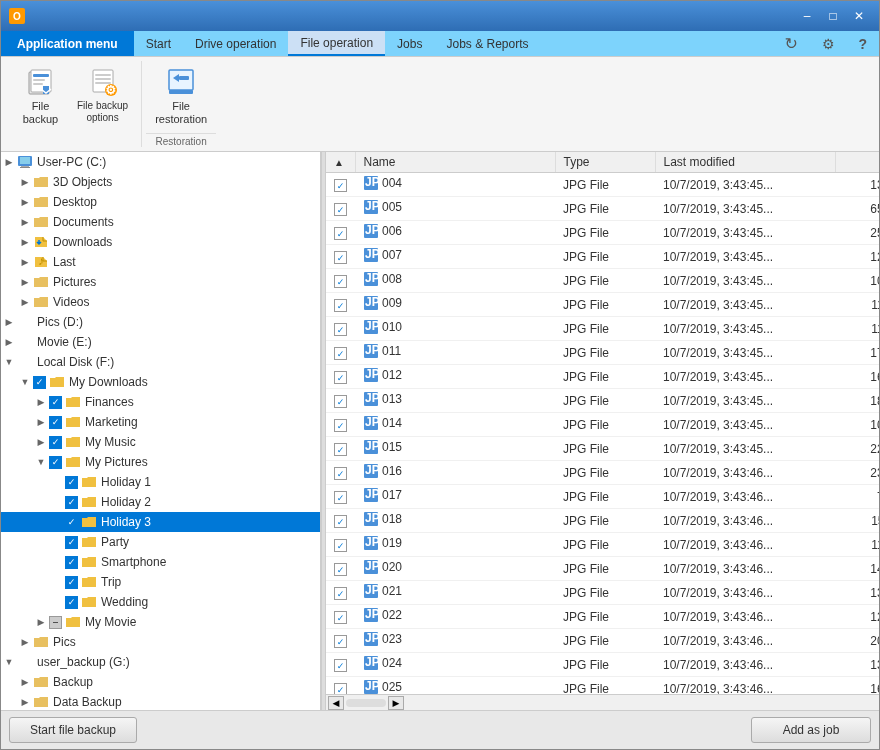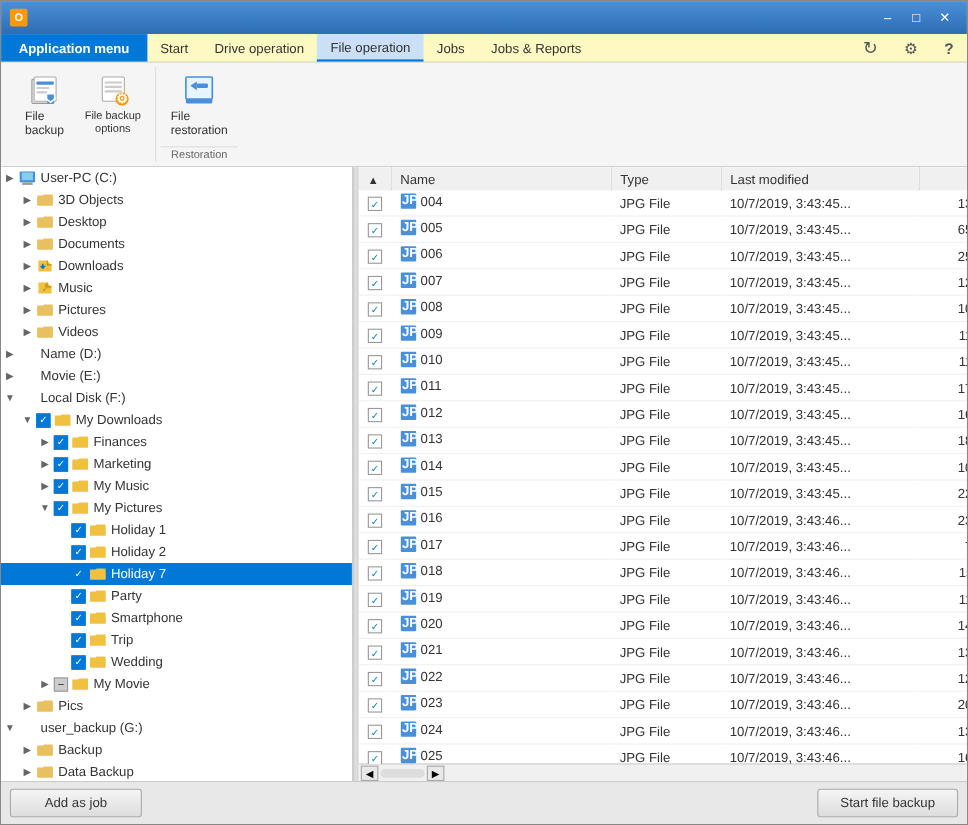--- a/index.html
+++ b/index.html
@@ -7,31 +7,31 @@
 
     
     .title-bar { background: linear-gradient(to bottom, #4a90d9, #2e6db4); height: 30px; display: flex; align-items: center; justify-content: space-between; padding: 0 8px; color: white; font-size: 13px; }
     .title-bar-left { display: flex; align-items: center; gap: 6px; }
     .title-bar-icon { width: 16px; height: 16px; background: #ff9900; border-radius: 2px; display: flex; align-items: center; justify-content: center; font-size: 10px; color: white; font-weight: bold; }
     .title-bar-title { color: white; font-size: 12px; }
     .title-bar-controls { display: flex; gap: 2px; }
     .title-btn { width: 24px; height: 20px; background: transparent; border: none; color: white; cursor: pointer; font-size: 12px; display: flex; align-items: center; justify-content: center; }
 
     
-    .menu-bar { background: #fef9c3; height: 26px; display: flex; align-items: stretch; border-bottom: 1px solid #ccc; }
+    .menu-bar { background: #7dd3fc; height: 26px; display: flex; align-items: stretch; border-bottom: 1px solid #ccc; }
     .menu-item { padding: 0 12px; display: flex; align-items: center; cursor: pointer; font-size: 12px; color: #333; white-space: nowrap; }
     .menu-item.active { background: #cce0f5; border-bottom: 2px solid #0078d7; }
     .menu-item.app-menu { background: #0078d7; color: white; font-weight: 600; padding: 0 16px; }
 
     
     .toolbar { background: #f5f5f5; border-bottom: 1px solid #ccc; padding: 4px 8px; display: flex; gap: 0; }
     .toolbar-btn { display: flex; flex-direction: column; align-items: center; padding: 4px 8px; cursor: pointer; border: 1px solid transparent; border-radius: 3px; min-width: 55px; color: #333; }
     .toolbar-btn.disabled { opacity: 0.4; cursor: default; }
     .toolbar-icon { width: 32px; height: 32px; display: flex; align-items: center; justify-content: center; margin-bottom: 2px; }
-    .toolbar-label { font-size: 11px; text-align: left; line-height: 1.2; color: #333; }
+    .toolbar-label { font-size: 11px; text-align: center; line-height: 1.2; color: #333; }
     .group-label { font-size: 10px; color: #666; text-align: center; margin-top: 2px; padding-top: 2px; border-top: 1px solid #ddd; width: 100%; }
     .toolbar-group-wrapper { display: flex; flex-direction: column; align-items: center; }
     .toolbar-buttons-row { display: flex; }
 
     
     .main-content { display: flex; flex: 1; overflow: hidden; }
 
     
     .tree-panel { width: 320px; min-width: 320px; background: white; border-right: 1px solid #ccc; overflow-y: auto; overflow-x: hidden; }
 
@@ -220,21 +220,21 @@
         <div class="tree-item">
           <span class="tree-indent" style="width: 16px;"></span>
           <span class="tree-expand">▶</span>
           <span class="tree-icon">
             <svg width="16" height="16" viewBox="0 0 16 16">
               <path d="M2 3 L10 3 L14 7 L14 13 L2 13 Z" fill="#f0c040"></path>
               <path d="M10 3 L10 7 L14 7" fill="none" stroke="#c09000" stroke-width="1"></path>
               <text x="5" y="11" font-size="7" fill="#c09000">♪</text>
             </svg>
           </span>
-          <span class="tree-label">Music</span>
+          <span class="tree-label">Last</span>
         </div>
         <div class="tree-item">
           <span class="tree-indent" style="width: 16px;"></span>
           <span class="tree-expand">▶</span>
           <span class="tree-icon">
             <svg width="16" height="16" viewBox="0 0 16 16">
               <path d="M1 4 L6 4 L7 3 L15 3 L15 13 L1 13 Z" fill="#e8c060"></path>
               <path d="M1 5 L15 5 L15 13 L1 13 Z" fill="#e8c060"></path>
             </svg>
           </span>
@@ -254,21 +254,21 @@
         <div class="tree-item">
           <span class="tree-indent" style="width: 0px;"></span>
           <span class="tree-expand">▶</span>
           <span class="tree-icon">
             <svg width="16" height="16" viewBox="0 0 16 16">
               <ellipse cx="8" cy="8" r="6" fill="#4a90d9"></ellipse>
               <ellipse cx="8" cy="8" r="2" fill="#ccc"></ellipse>
               <ellipse cx="8" cy="8" r="1" fill="#4a90d9"></ellipse>
             </svg>
           </span>
-          <span class="tree-label">Name (D:)</span>
+          <span class="tree-label">Pics (D:)</span>
         </div>
         <div class="tree-item">
           <span class="tree-indent" style="width: 0px;"></span>
           <span class="tree-expand">▶</span>
           <span class="tree-icon">
             <svg width="16" height="16" viewBox="0 0 16 16">
               <ellipse cx="8" cy="8" r="6" fill="#4a90d9"></ellipse>
               <ellipse cx="8" cy="8" r="2" fill="#ccc"></ellipse>
               <ellipse cx="8" cy="8" r="1" fill="#4a90d9"></ellipse>
             </svg>
@@ -374,21 +374,21 @@
         <div class="tree-item selected">
           <span class="tree-indent" style="width: 48px;"></span>
           <span class="tree-expand leaf">▶</span>
           <span class="tree-checkbox checked">✓</span>
           <span class="tree-icon">
             <svg width="16" height="16" viewBox="0 0 16 16">
               <path d="M1 4 L6 4 L7 3 L15 3 L15 13 L1 13 Z" fill="#f0c040"></path>
               <path d="M1 5 L15 5 L15 13 L1 13 Z" fill="#f0c040"></path>
             </svg>
           </span>
-          <span class="tree-label">Holiday 7</span>
+          <span class="tree-label">Holiday 3</span>
         </div>
         <div class="tree-item">
           <span class="tree-indent" style="width: 48px;"></span>
           <span class="tree-expand leaf">▶</span>
           <span class="tree-checkbox checked">✓</span>
           <span class="tree-icon">
             <svg width="16" height="16" viewBox="0 0 16 16">
               <path d="M1 4 L6 4 L7 3 L15 3 L15 13 L1 13 Z" fill="#f0c040"></path>
               <path d="M1 5 L15 5 L15 13 L1 13 Z" fill="#f0c040"></path>
             </svg>
@@ -736,15 +736,15 @@
         <button style="width:16px;height:14px;font-size:9px;border:1px solid #aaa;background:#e8e8e8;cursor:pointer;">◀</button>
         <div style="flex:1; height:8px; background:#ddd; border-radius:4px; min-width:40px;"></div>
         <button style="width:16px;height:14px;font-size:9px;border:1px solid #aaa;background:#e8e8e8;cursor:pointer;">▶</button>
       </div>
     </div>
   </div>
 
 </div>
 
 <div class="bottom-bar">
+  <button class="bottom-btn">Start file backup</button>
   <button class="bottom-btn">Add as job</button>
-  <button class="bottom-btn">Start file backup</button>
 </div>
 
 </body></html>

